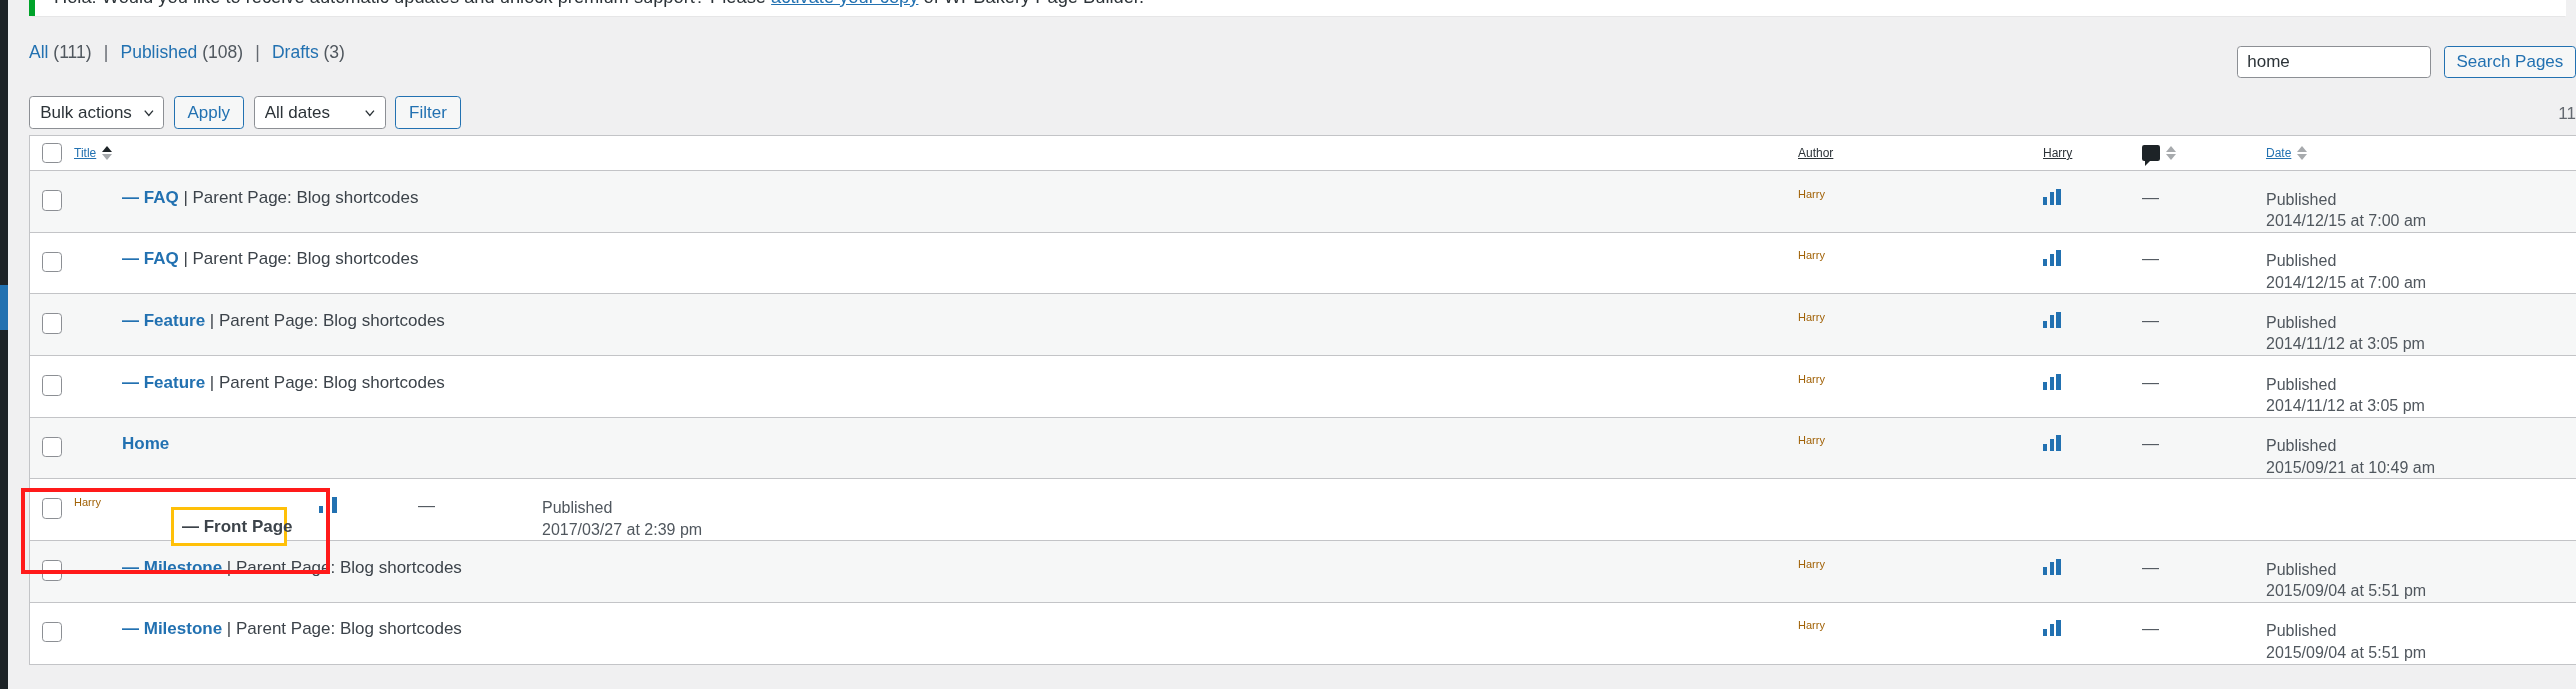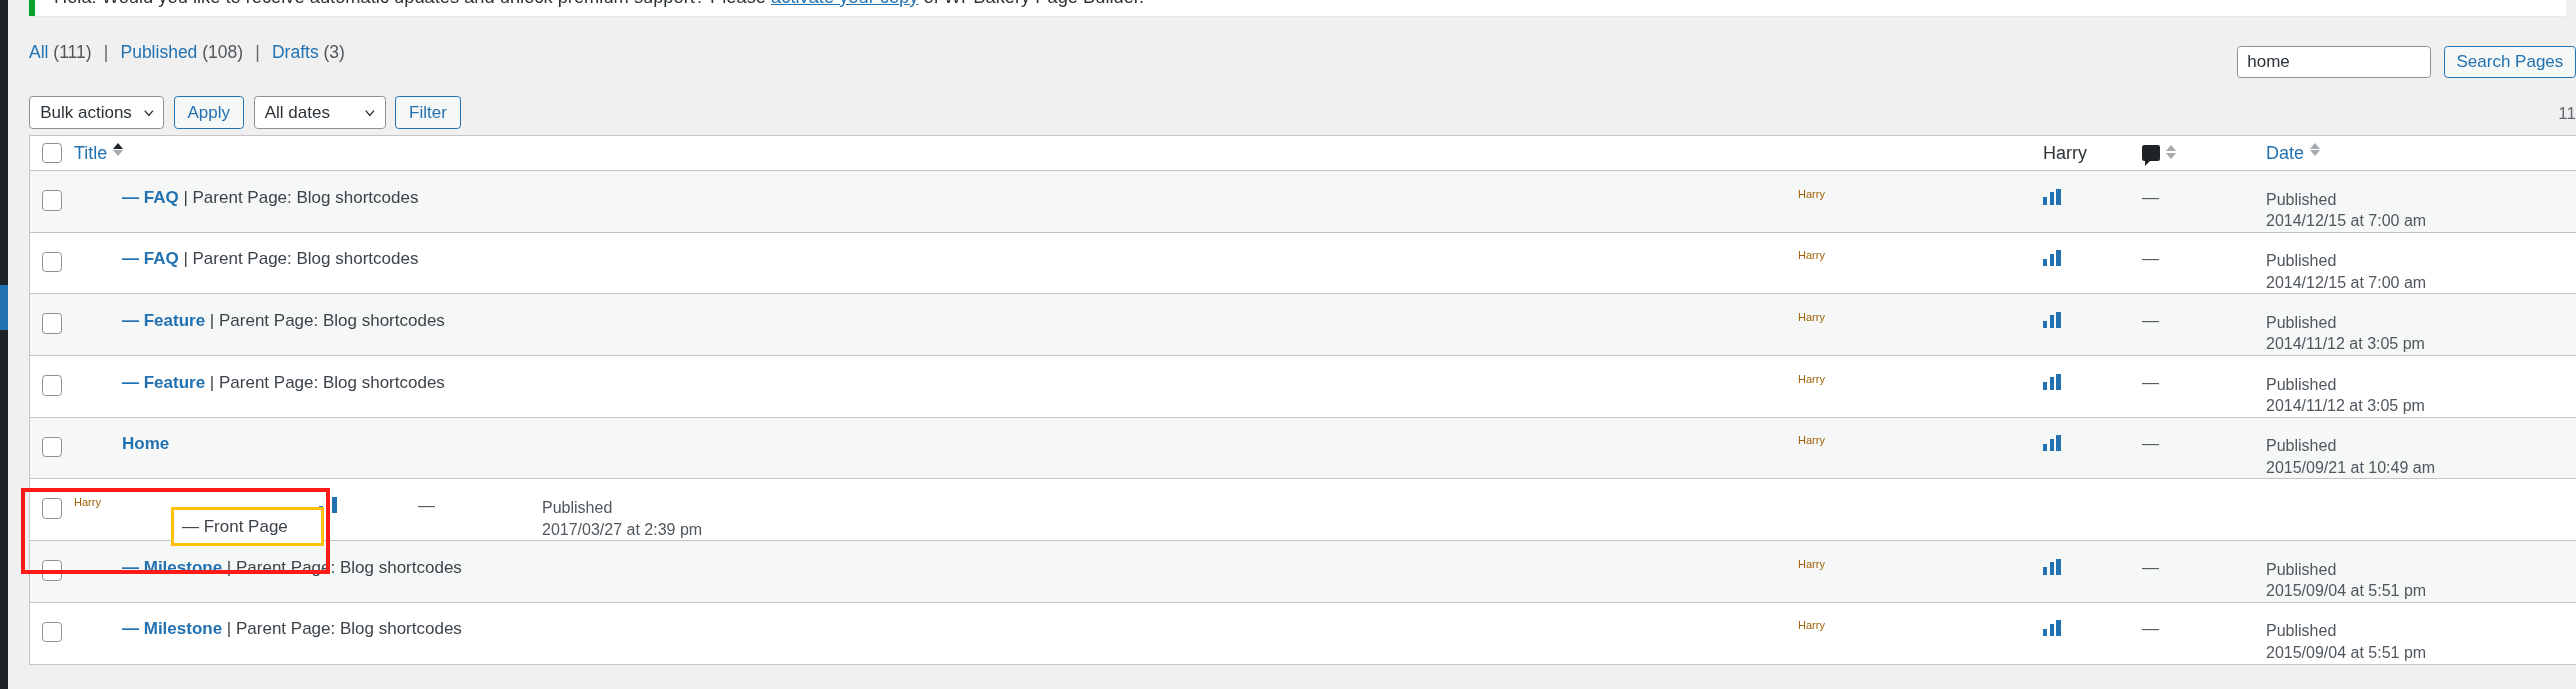--- a/index.html
+++ b/index.html
@@ -182,26 +182,27 @@
   .wp-cb {
     width: 20.5px; height: 20.5px;
     border: 0.7px solid #8c8f94;
     border-radius: 3.7px;
     background: #fff;
     display: inline-block;
     cursor: pointer;
   }
 
   .th-text {
-    font-size: 18px;
+    font-size: 12px;
     color: #2271b1;
     white-space: nowrap;
     display: inline-flex;
-    align-items: flex-start;
+    align-items: center;
     gap: 5.8px;
+    text-decoration: underline;
   }
   .th-text.plain { color: #2c3338; }
   .sort-ind { display: inline-flex; flex-direction: column; gap: 1.5px; }
   .tri-up, .tri-dn {
     width: 0; height: 0;
     border-left: 5.1px solid transparent;
     border-right: 5.1px solid transparent;
   }
   .tri-up { border-bottom: 6.6px solid #a7aaad; }
   .tri-dn { border-top: 6.6px solid #a7aaad; }
@@ -276,26 +277,27 @@
     position: absolute;
     left: 20.5px; top: 488px;
     width: 309px; height: 86px;
     border: 4.4px solid #ff1a1a;
     pointer-events: none;
     z-index: 40;
   }
   .ann-yellow {
     position: absolute;
     left: 171px; top: 507px;
-    width: 153px; height: 39px;
+    width: 116px; height: 39px;
     border: 3.7px solid #ffc008;
     background: #ffffff;
     z-index: 30;
     display: flex; align-items: center;
     padding-left: 8px;
+    font-weight: bold;
   }
   .ann-yellow-text {
     font-size: 17px;
     color: #3c434a;
     white-space: nowrap;
     line-height: 1;
   }
 </style>
 </head>
 <body>
@@ -357,20 +359,23 @@
       </div>
       <div class="cell col-title">
         <span class="th-text">
           <span>Title</span>
           <span class="sort-ind">
             <span class="tri-up active"></span>
             <span class="tri-dn"></span>
           </span>
         </span>
       </div>
+      <div class="cell col-author">
+        <span class="th-text plain">Author</span>
+      </div>
       <div class="cell col-stats">
         <span class="th-text plain">Harry</span>
       </div>
       <div class="cell col-cmt">
         <span class="th-text">
           <span class="comment-bubble"></span>
           <span class="sort-ind">
             <span class="tri-up"></span>
             <span class="tri-dn"></span>
           </span>

